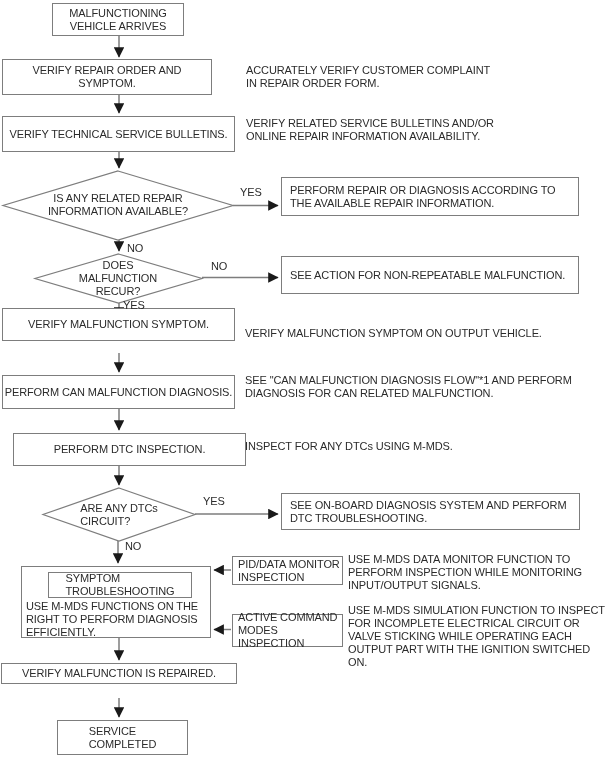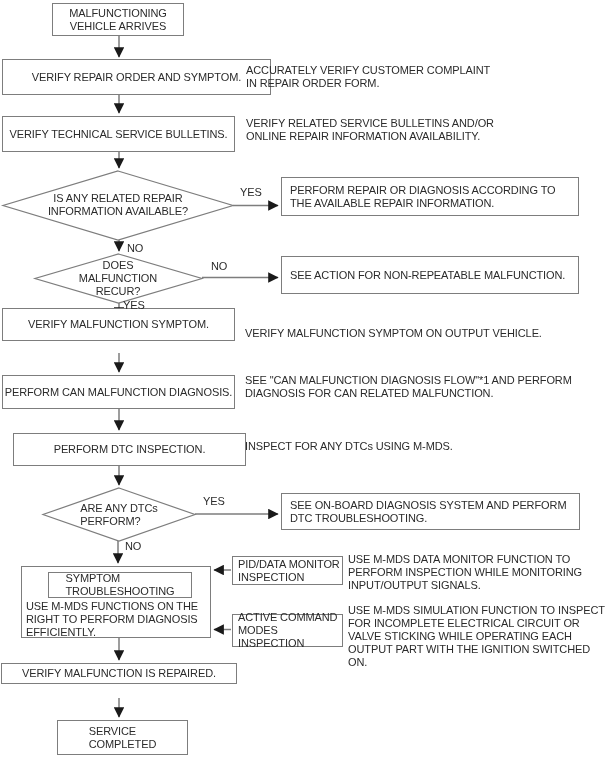--- a/index.html
+++ b/index.html
@@ -57,21 +57,21 @@
     <g stroke="#7d7d7d" stroke-width="1.2" fill="#ffffff">
       <polygon points="118,171 233,205.5 118,240 3,205.5"></polygon>
       <polygon points="118.5,254 202,278.5 118.5,303 35,278.5"></polygon>
       <polygon points="119,488 195,514.5 119,541 43,514.5"></polygon>
     </g>
   </svg>
 
   <div class="box" style="left:52px;top:3px;width:132px;height:33px;">MALFUNCTIONING
 VEHICLE ARRIVES</div>
 
-  <div class="box" style="left:2px;top:59px;width:269px;height:36px;">VERIFY REPAIR ORDER AND SYMPTOM.</div>
+  <div class="box" style="left:2px;top:59px;width:210px;height:36px;">VERIFY REPAIR ORDER AND SYMPTOM.</div>
 
   <div class="box" style="left:2px;top:116px;width:233px;height:36px;">VERIFY TECHNICAL SERVICE BULLETINS.</div>
 
   <div class="box leftpad" style="left:281px;top:177px;width:298px;height:39px;">PERFORM REPAIR OR DIAGNOSIS ACCORDING TO
 THE AVAILABLE REPAIR INFORMATION.</div>
 
   <div class="box leftpad" style="left:281px;top:256px;width:298px;height:38px;">SEE ACTION FOR NON-REPEATABLE MALFUNCTION.</div>
 
   <div class="box" style="left:2px;top:308px;width:233px;height:33px;">VERIFY MALFUNCTION SYMPTOM.</div>
 
@@ -99,21 +99,21 @@
 
   <div class="box leftblock" style="left:57px;top:720px;width:131px;height:35px;">SERVICE
 COMPLETED</div>
 
   <div class="dtext" style="left:18px;top:190px;width:200px;height:30px;">IS ANY RELATED REPAIR
 INFORMATION AVAILABLE?</div>
   <div class="dtext" style="left:58px;top:258px;width:120px;height:41px;">DOES
 MALFUNCTION
 RECUR?</div>
   <div class="dtext leftblock" style="left:43px;top:501px;width:152px;height:27px;">ARE ANY DTCs
-PERFORM?</div>
+CIRCUIT?</div>
 
   <div class="note" style="left:246px;top:64px;">ACCURATELY VERIFY CUSTOMER COMPLAINT
 IN REPAIR ORDER FORM.</div>
   <div class="note" style="left:246px;top:117px;">VERIFY RELATED SERVICE BULLETINS AND/OR
 ONLINE REPAIR INFORMATION AVAILABILITY.</div>
   <div class="note" style="left:245px;top:327px;">VERIFY MALFUNCTION SYMPTOM ON OUTPUT VEHICLE.</div>
   <div class="note" style="left:245px;top:374px;">SEE "CAN MALFUNCTION DIAGNOSIS FLOW"*1 AND PERFORM
 DIAGNOSIS FOR CAN RELATED MALFUNCTION.</div>
   <div class="note" style="left:245px;top:440px;">INSPECT FOR ANY DTCs USING M-MDS.</div>
   <div class="note" style="left:348px;top:553px;">USE M-MDS DATA MONITOR FUNCTION TO

